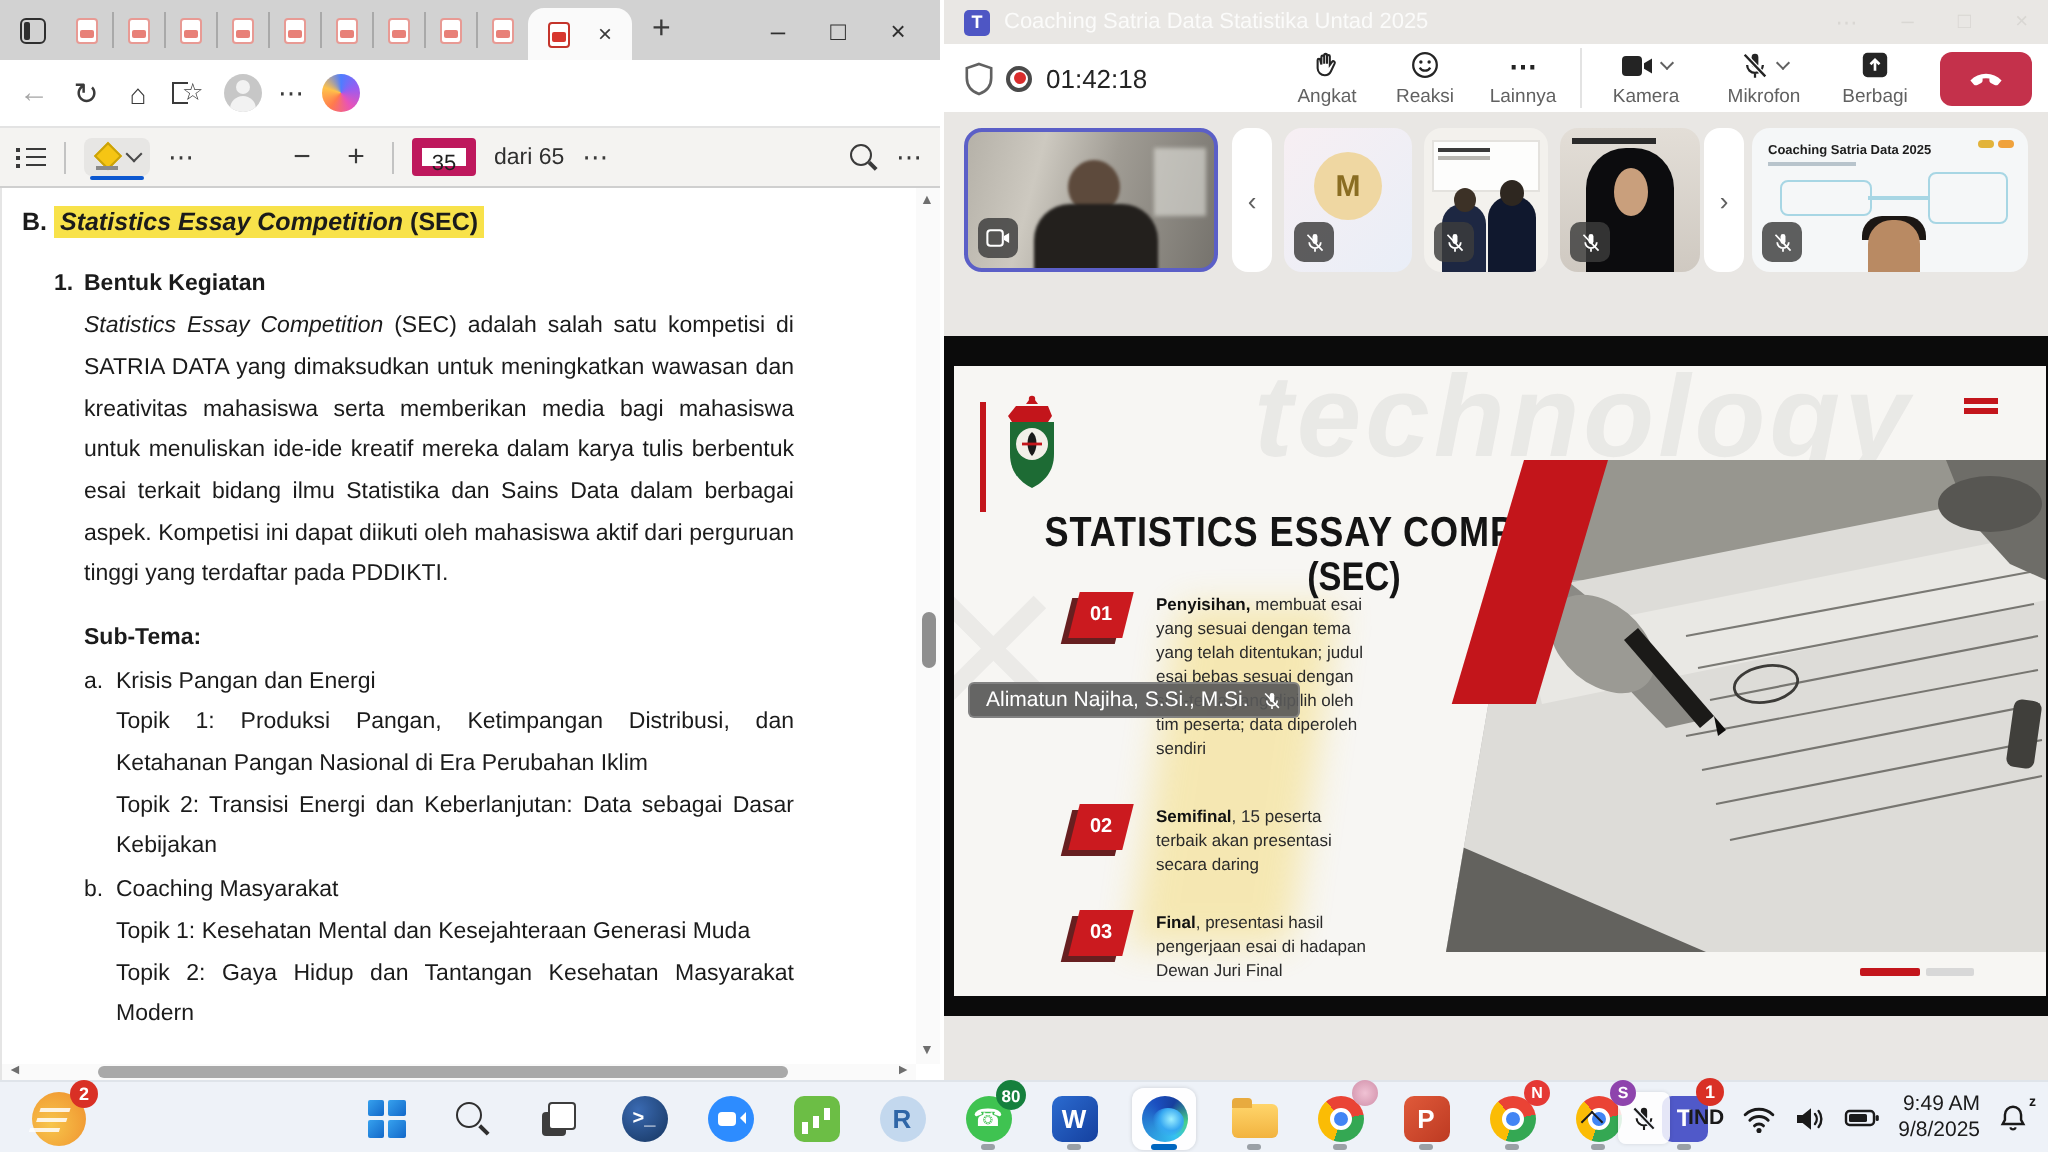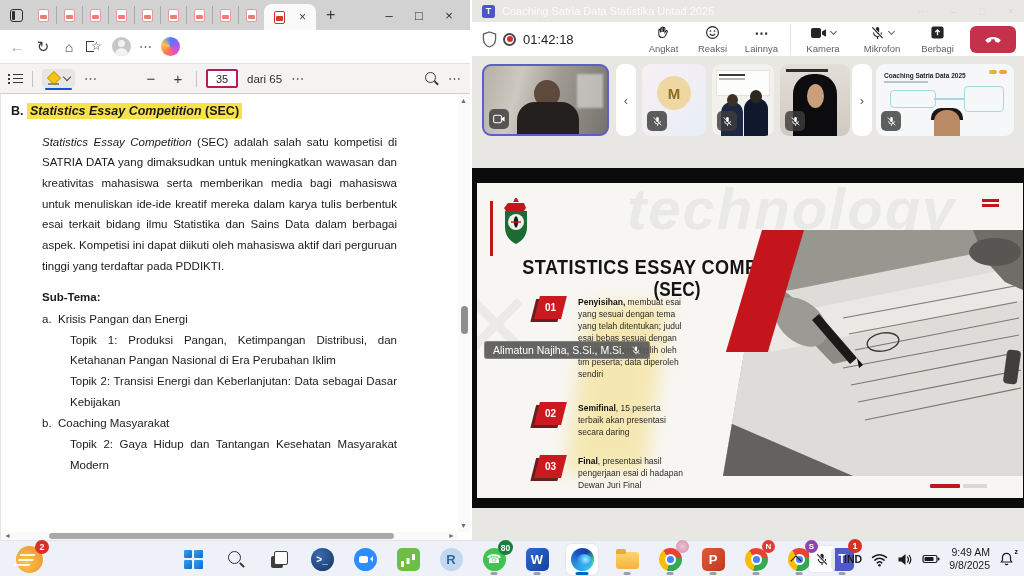--- a/index.html
+++ b/index.html
@@ -50,42 +50,42 @@
   .tocic{width:15px;height:12px;position:relative;}
   .tocic::before{content:"";position:absolute;left:5px;top:1px;width:10px;height:1.6px;background:#3a3a3a;box-shadow:0 4px 0 #3a3a3a,0 8px 0 #3a3a3a;}
   .tocic::after{content:"";position:absolute;left:0;top:1px;width:2px;height:2px;background:#3a3a3a;box-shadow:0 4px 0 #3a3a3a,0 8px 0 #3a3a3a;}
   .vsep{width:1px;height:16px;background:#c3c3c3;}
   .hltool{display:flex;align-items:center;gap:4px;background:#e7e6e4;border-radius:4px;padding:3px 5px;position:relative;}
   .hltool::after{content:"";position:absolute;left:3px;right:3px;bottom:-2px;height:2.5px;background:#0b57d0;border-radius:2px;}
   .hlpen{width:13px;height:13px;position:relative;}
   .hlpen::before{content:"";position:absolute;left:2px;top:1px;width:8px;height:8px;background:#f6c514;transform:rotate(45deg);border:1px solid #caa20a;}
   .hlpen::after{content:"";position:absolute;left:1px;bottom:0;width:11px;height:2.5px;background:#8a8a8a;}
   .chev{width:6px;height:6px;border-right:1.5px solid #4a4a4a;border-bottom:1.5px solid #4a4a4a;transform:rotate(45deg);margin-top:-3px;}
-  .pgbox{width:32px;height:19px;background:#fff;border:2px solid #be185d;border-radius:2px;text-align:center;font-size:11px;line-height:17px;color:#1f1f1f;}
+  .pgbox{width:32px;height:19px;background:#fff;border:5px solid #be185d;border-radius:2px;text-align:center;font-size:11px;line-height:17px;color:#1f1f1f;}
   .ofl{font-size:11.5px;color:#2f2f2f;}
   .sp{flex:1;}
   .magd{width:14px;height:14px;position:relative;}
   .magd::before{content:"";position:absolute;width:9px;height:9px;border:1.5px solid #3a3a3a;border-radius:50%;left:0;top:0;}
   .magd::after{content:"";position:absolute;width:5px;height:1.5px;background:#3a3a3a;transform:rotate(45deg);right:0;bottom:2px;}
 
   .pdfcontent{position:absolute;left:0;top:94px;width:470px;height:446px;background:#fff;overflow:hidden;border-left:1px solid #e5e5e5;}
   .doc{position:absolute;left:10px;top:6px;width:386px;color:#1b1b1b;font-size:11.5px;line-height:1.8;}
   .h1{font-size:12.5px;font-weight:bold;margin-bottom:9px;}
   .hlyellow{background:#f8e24a;padding:1px 3px;}
   .h1 .it{font-style:italic;}
   .sec{margin-left:16px;}
   .secnum{font-weight:bold;display:inline-block;width:15px;}
   .sectitle{font-weight:bold;}
   .secbody{margin-left:15px;text-align:justify;}
   .para{margin-top:1px;}
   .tema{margin-top:10px;text-align:justify;}
   .subt{margin-top:11px;font-weight:bold;}
   .li{display:flex;margin-top:1px;}
   .li .lm{width:16px;flex:none;}
-  .topic{margin-left:28px;text-align:justify;}
+  .topic{margin-left:16px;text-align:justify;}
   .vscroll{position:absolute;right:0;top:0;width:12px;bottom:8px;background:#fafafa;}
   .vscroll .ar{position:absolute;left:2px;font-size:7px;color:#6e6e6e;}
   .vthumb{position:absolute;left:2.5px;width:7px;height:28px;border-radius:4px;background:#8f8f8f;top:212px;}
   .hscroll{position:absolute;left:0;right:12px;bottom:0;height:8px;background:#fafafa;}
   .hscroll .ar{position:absolute;top:0;font-size:7px;color:#6e6e6e;}
   .hthumb{position:absolute;top:1px;height:6px;border-radius:3px;background:#a9a9a9;left:48px;width:345px;}
 
   
   #teams{position:absolute;left:470px;top:0;width:554px;height:540px;background:#e9e7e4;border-left:2px solid #fff;}
   .ttitle{height:22px;display:flex;align-items:center;gap:7px;padding:0 10px;font-size:11px;color:#fbfbfa;}
@@ -292,33 +292,35 @@
       <span class="dots">⋯</span>
     </div>
 
     <div class="pdfcontent">
       <div class="doc">
         <div class="h1">
           <span>B.</span>
           <span class="hlyellow"><span class="it">Statistics Essay Competition</span><b> (SEC)</b></span>
         </div>
         <div class="sec">
+          <div><span class="secnum">1.</span><span class="sectitle">Bentuk Kegiatan</span></div>
           <div class="secbody">
             <div class="para"><i>Statistics Essay Competition</i><span> (SEC) adalah salah satu kompetisi di SATRIA DATA yang dimaksudkan untuk meningkatkan wawasan dan kreativitas mahasiswa serta memberikan media bagi mahasiswa untuk menuliskan ide-ide kreatif mereka dalam karya tulis berbentuk esai terkait bidang ilmu Statistika dan Sains Data dalam berbagai aspek. Kompetisi ini dapat diikuti oleh mahasiswa aktif dari perguruan tinggi yang terdaftar pada PDDIKTI.</span></div>
             <div class="subt">Sub-Tema:</div>
             <div class="li">
                 <span class="lm">a.</span>
                 <span>Krisis Pangan dan Energi</span>
               </div>
             <div class="topic">Topik 1: Produksi Pangan, Ketimpangan Distribusi, dan Ketahanan Pangan Nasional di Era Perubahan Iklim</div>
             <div class="topic">Topik 2:  Transisi Energi dan Keberlanjutan: Data sebagai Dasar Kebijakan</div>
             <div class="li">
                 <span class="lm">b.</span>
                 <span>Coaching Masyarakat</span>
               </div>
+            <div class="topic">Topik 1:  Kesehatan Mental dan Kesejahteraan Generasi Muda</div>
             <div class="topic">Topik 2:  Gaya Hidup dan Tantangan Kesehatan Masyarakat Modern</div>
           </div>
         </div>
       </div>
       <div class="vscroll">
         <span class="ar" style="top:3px">▲</span>
         <span class="vthumb"></span>
         <span class="ar" style="bottom:3px">▼</span>
       </div>
       <div class="hscroll">

